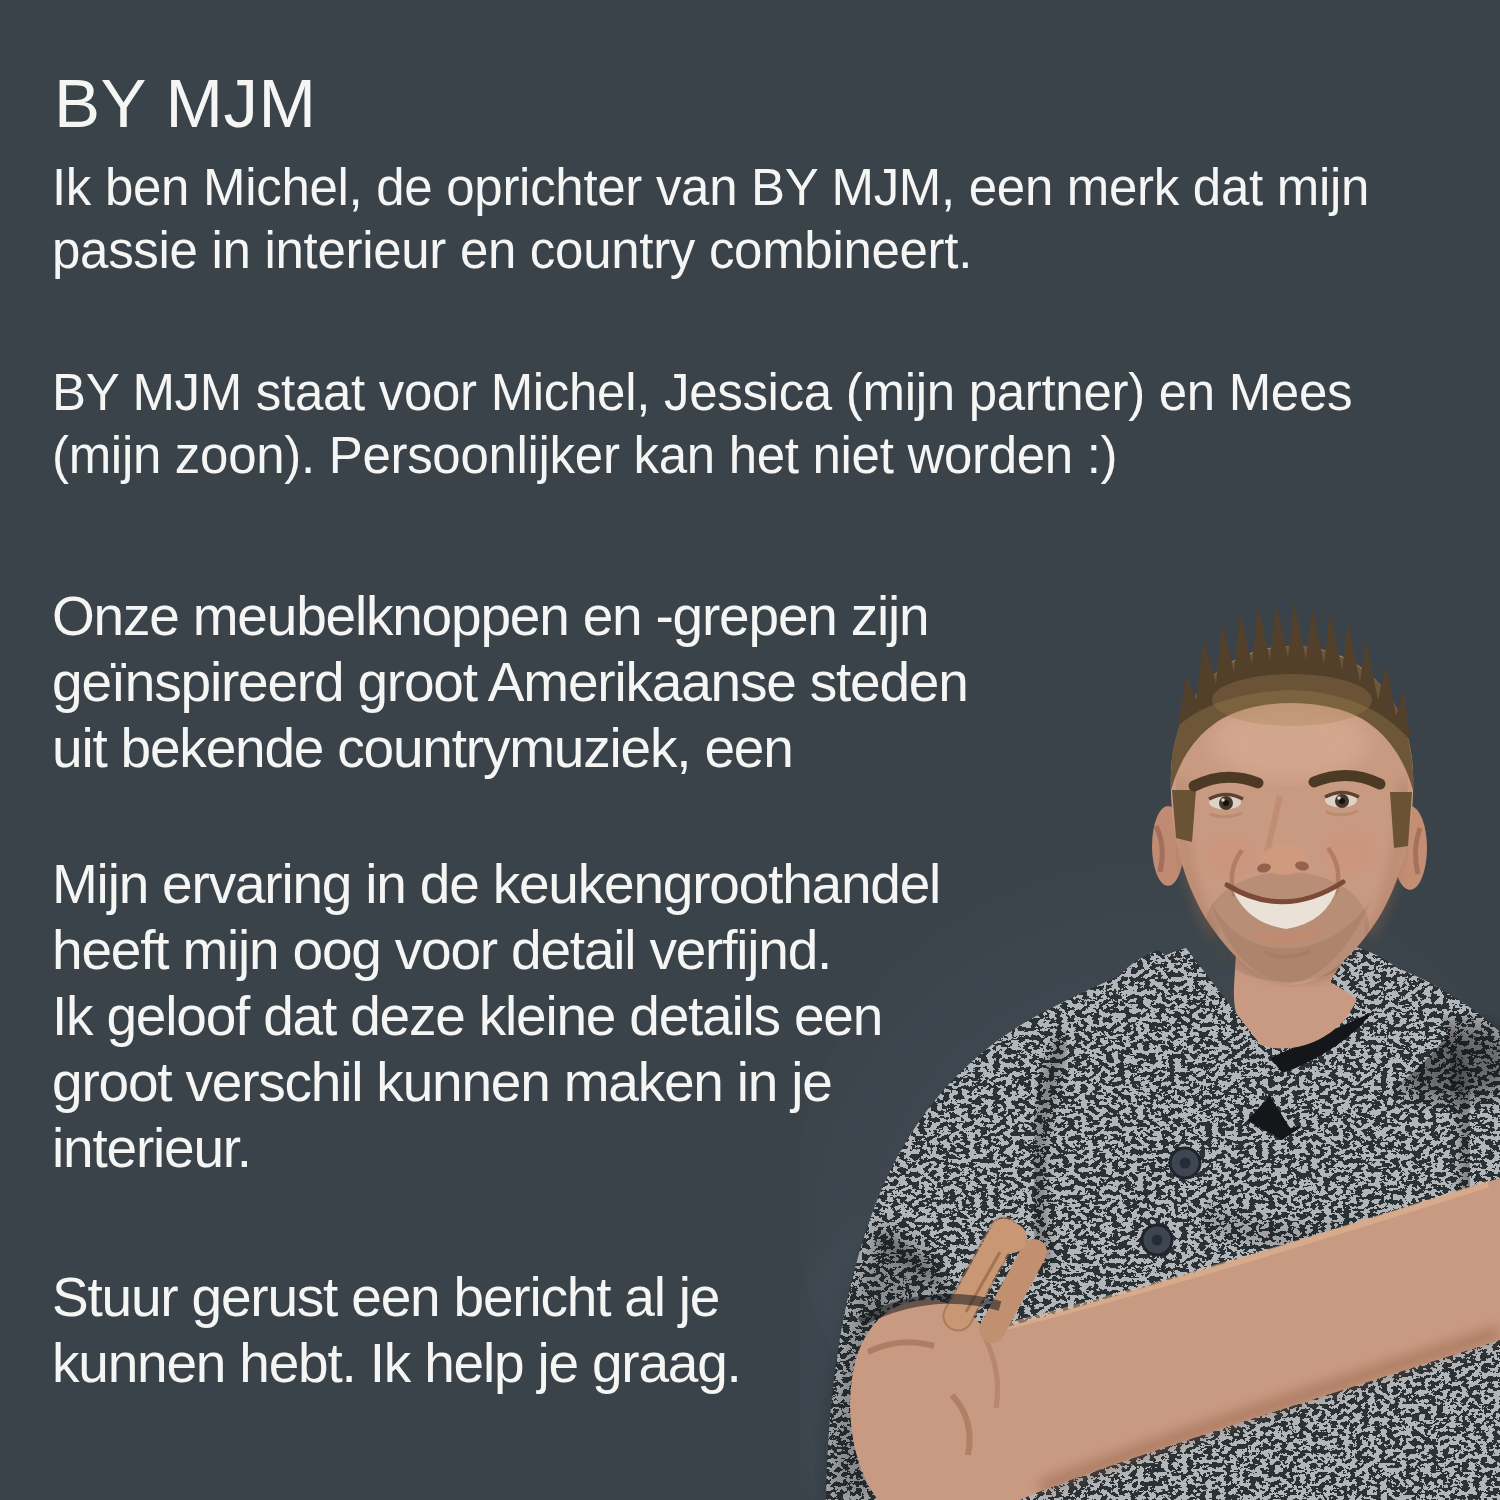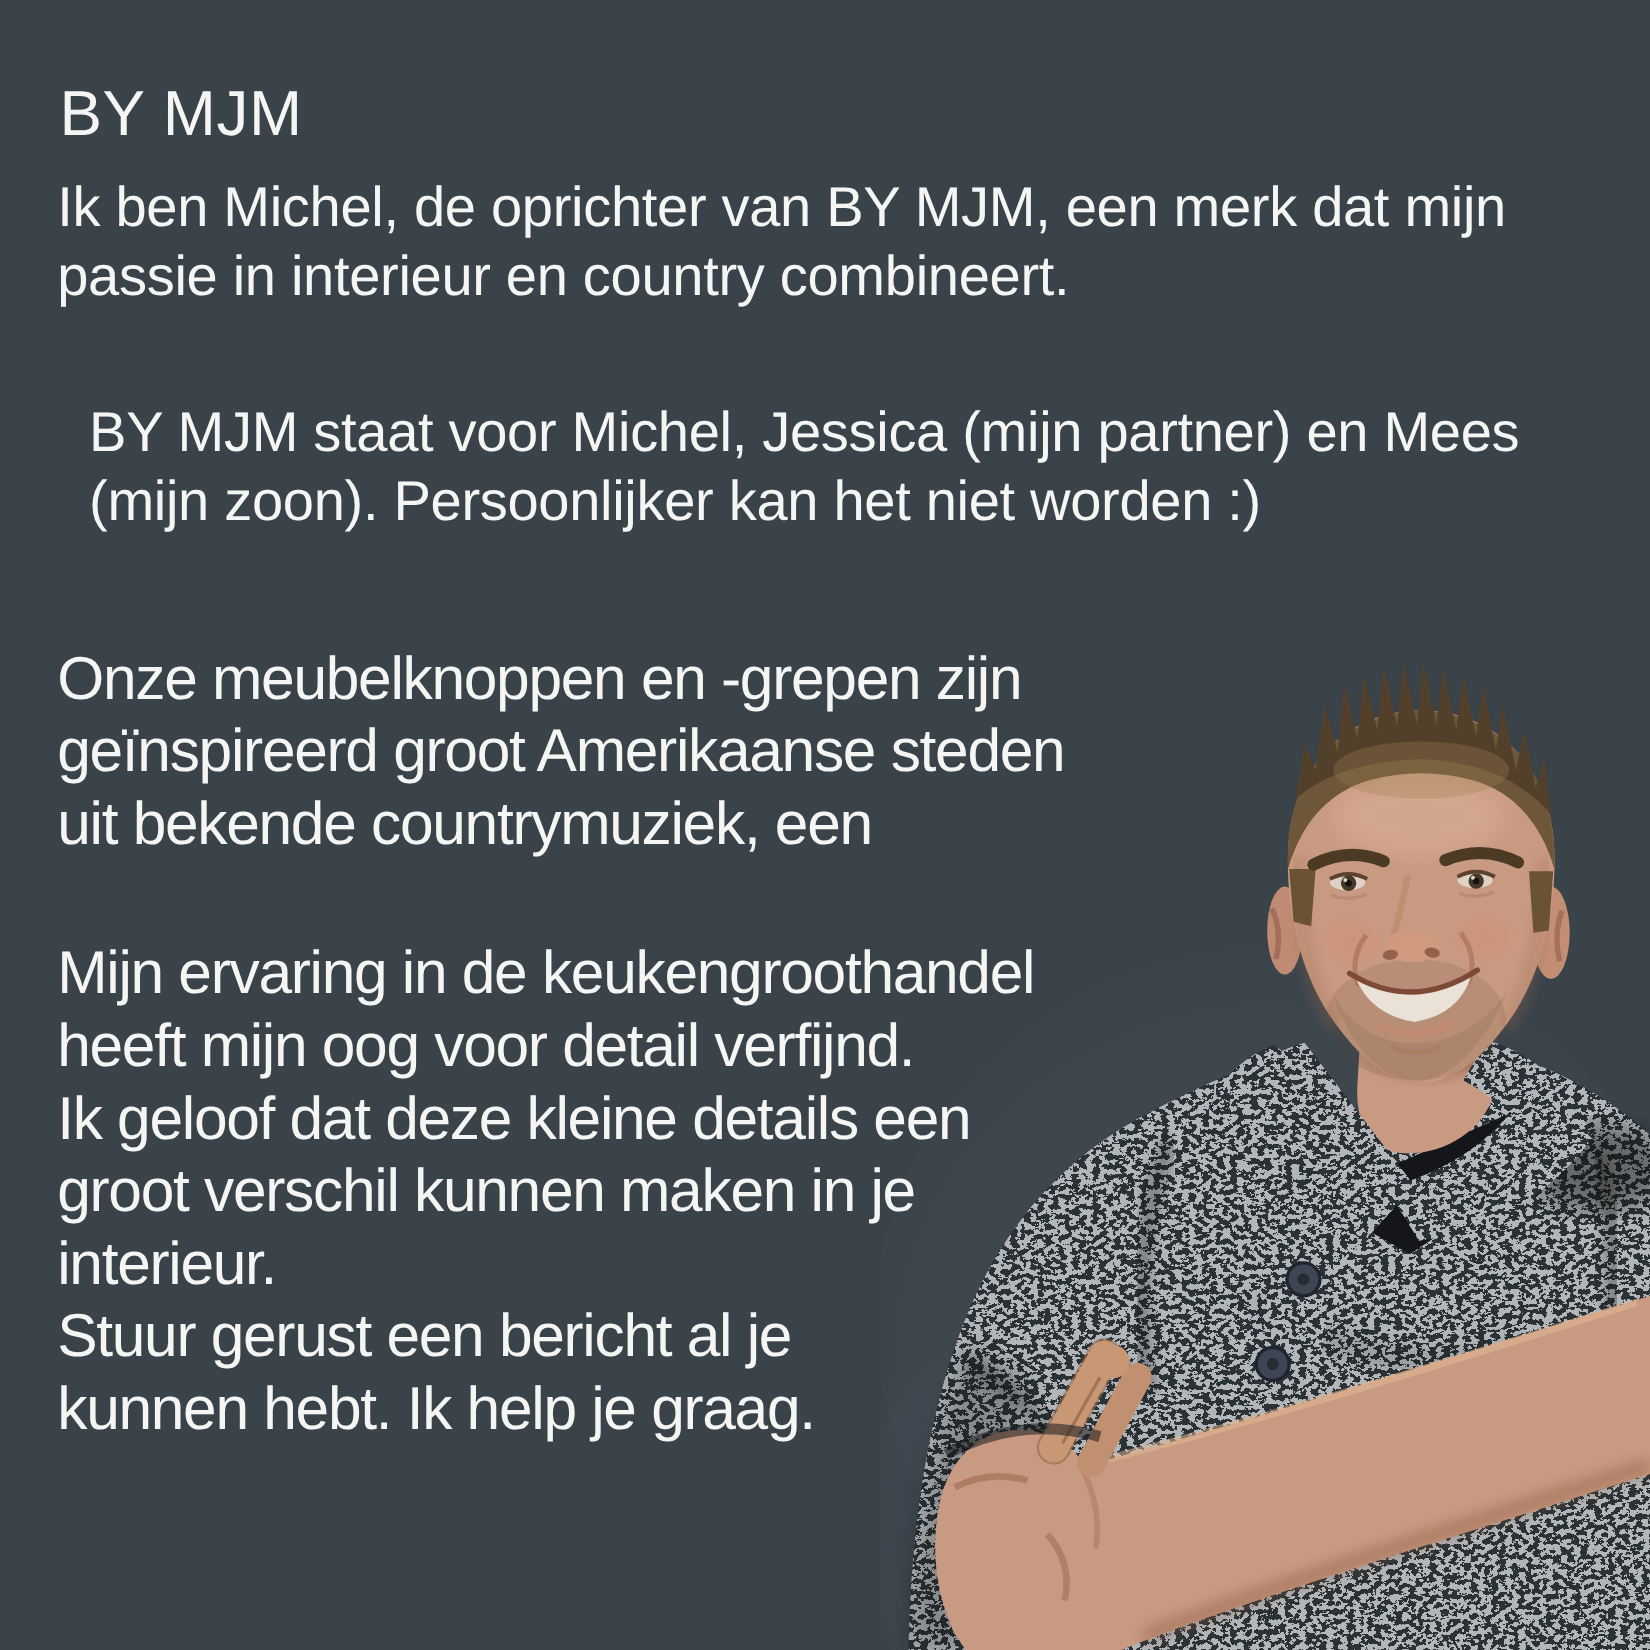--- a/index.html
+++ b/index.html
@@ -16,32 +16,32 @@
     position:absolute;left:800px;top:590px;width:700px;height:910px;
     display:block;
   }
   .text-col{
     position:absolute;inset:0;
     padding-left:52px;
     z-index:2;
   }
   .title{
     margin:71px 12px 0 2px;
-    font-size:58px;line-height:66px;font-weight:400;
+    font-size:69px;line-height:66px;font-weight:400;
     letter-spacing:.5px;
   }
   .para{letter-spacing:-0.3px;font-weight:400;}
   .para .line{white-space:pre;}
   .p1,.p2{font-size:51px;line-height:63px;}
   .p3,.p4,.p5{font-size:55px;line-height:66px;letter-spacing:-1.2px;}
   .p1{margin-top:19px;}
-  .p2{margin-top:79px;margin-left:29px;}
+  .p2{margin-top:79px;}
   .p3{margin-top:96px;}
   .p4{margin-top:70px;}
-  .p5{}
+  .p5{margin-top:83px;}
   
   .skin-fill{fill:var(--skin,#c99a82);}
   .sweater-fill{fill:var(--sweater,#2c3036);}
   .hair-fill{fill:var(--hair,#6e5639);}
 </style>
 </head>
 <body>
 
 <div class="canvas">
 

